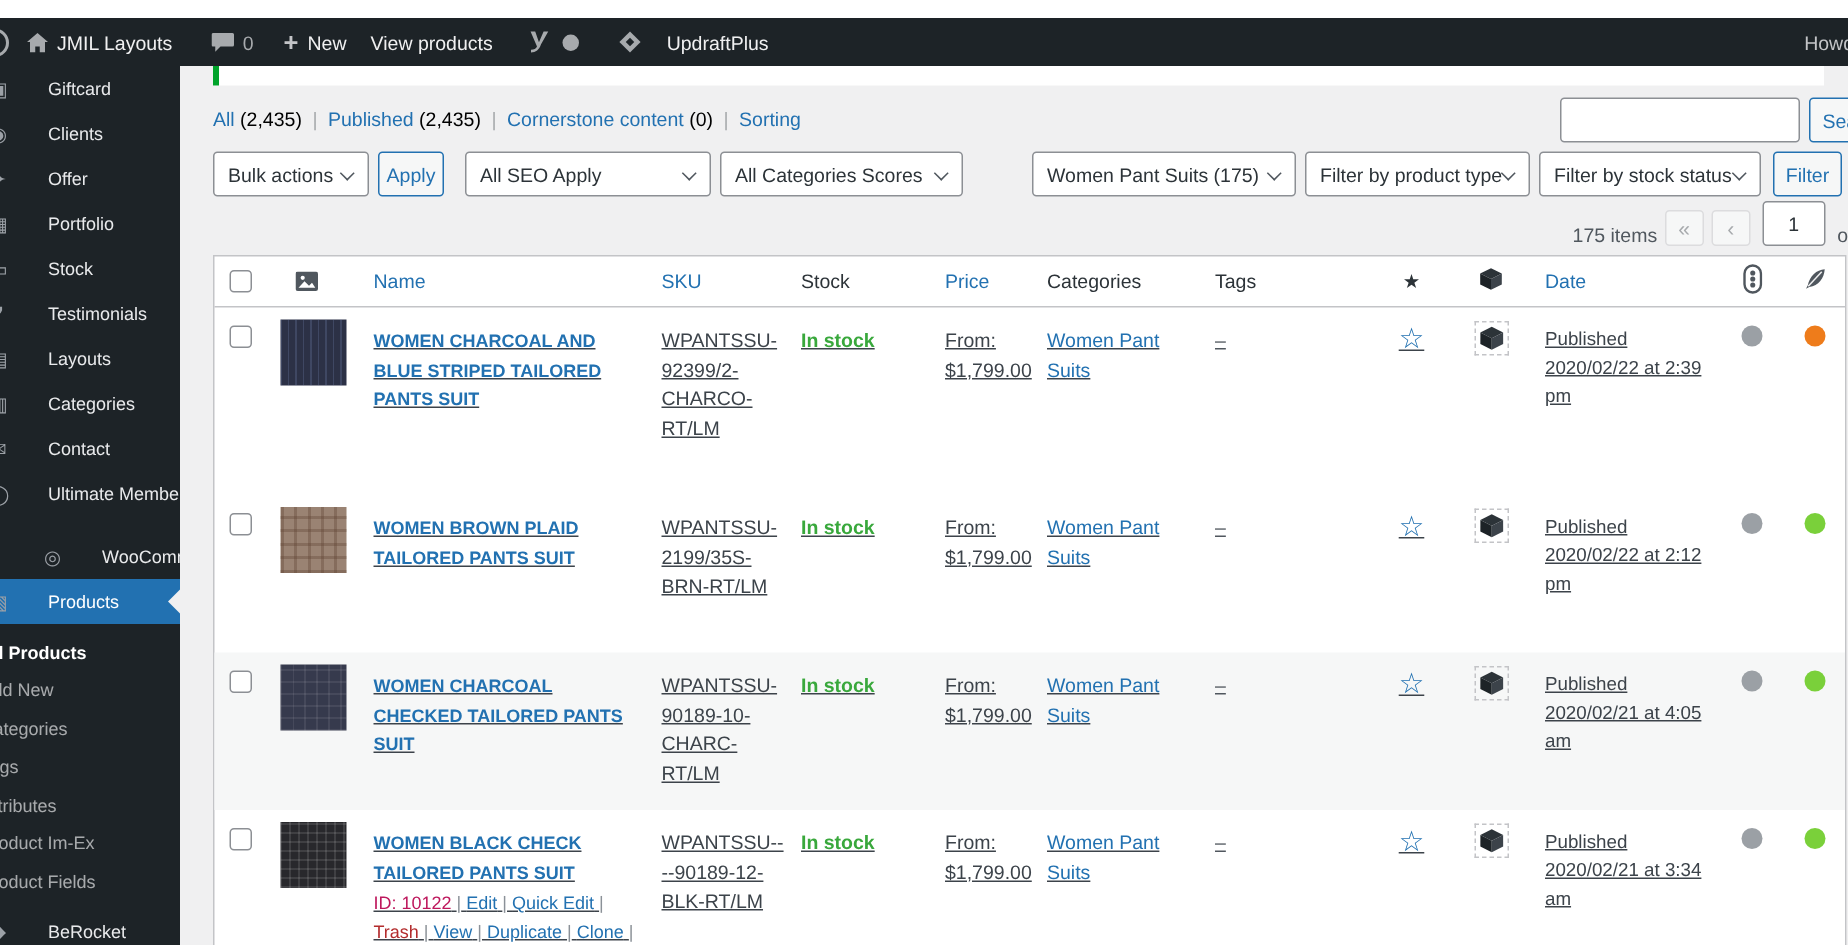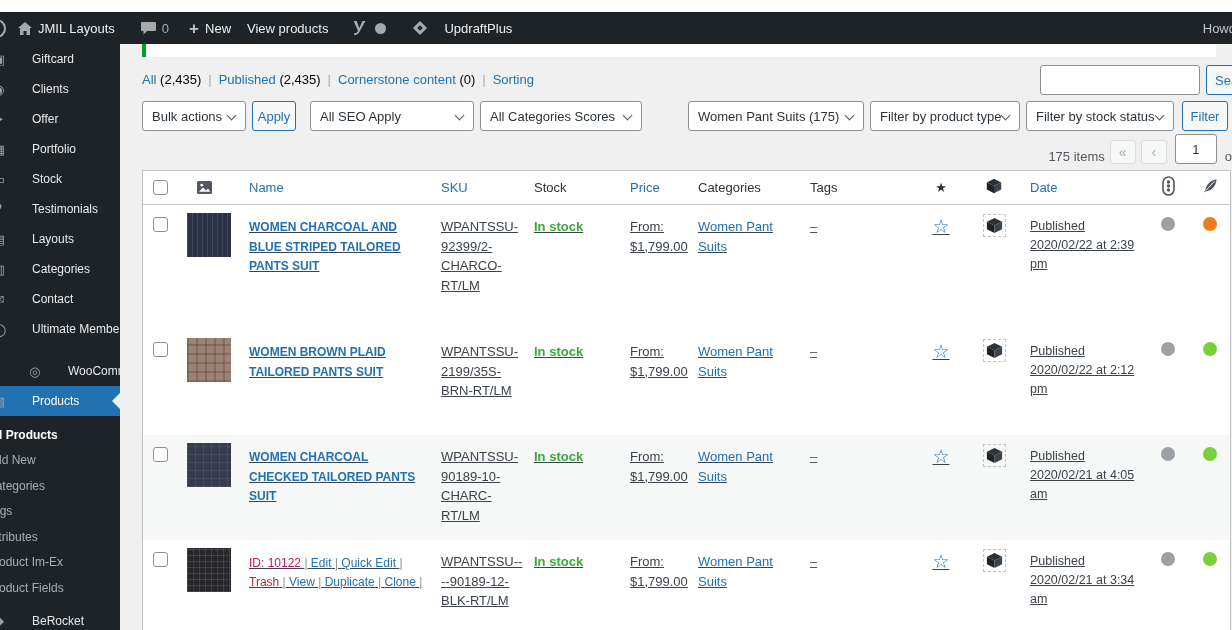--- a/index.html
+++ b/index.html
@@ -399,20 +399,21 @@
       </div>
 
       <div class="trow r4">
         <div class="cell-cb">
             <div class="cb"></div>
           </div>
         <div>
             <div class="thumb thumb-3"></div>
           </div>
         <div class="cell cell-name">
+          <span class="pname">WOMEN BLACK CHECK TAILORED PANTS SUIT</span>
           <div class="ractions">
             <span class="rid">ID: 10122</span>
             <span class="rsep">|</span>
             <span class="rl">Edit</span>
             <span class="rsep">|</span>
             <span class="rl">Quick Edit</span>
             <span class="rsep">|</span>
             <span class="rl" style="color: rgb(179, 45, 46);">Trash</span>
             <span class="rsep">|</span>
             <span class="rl">View</span>

